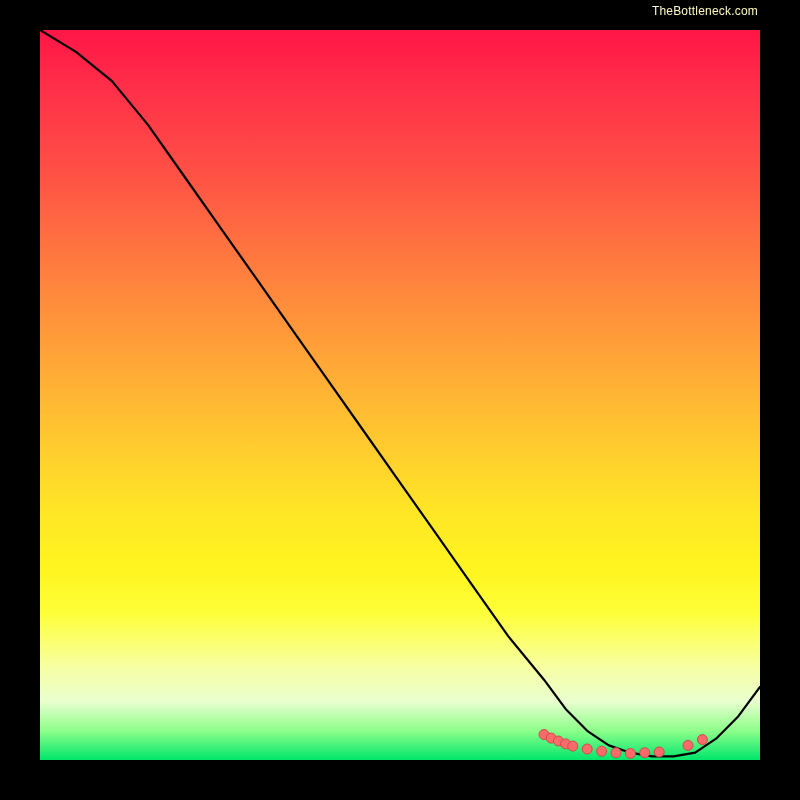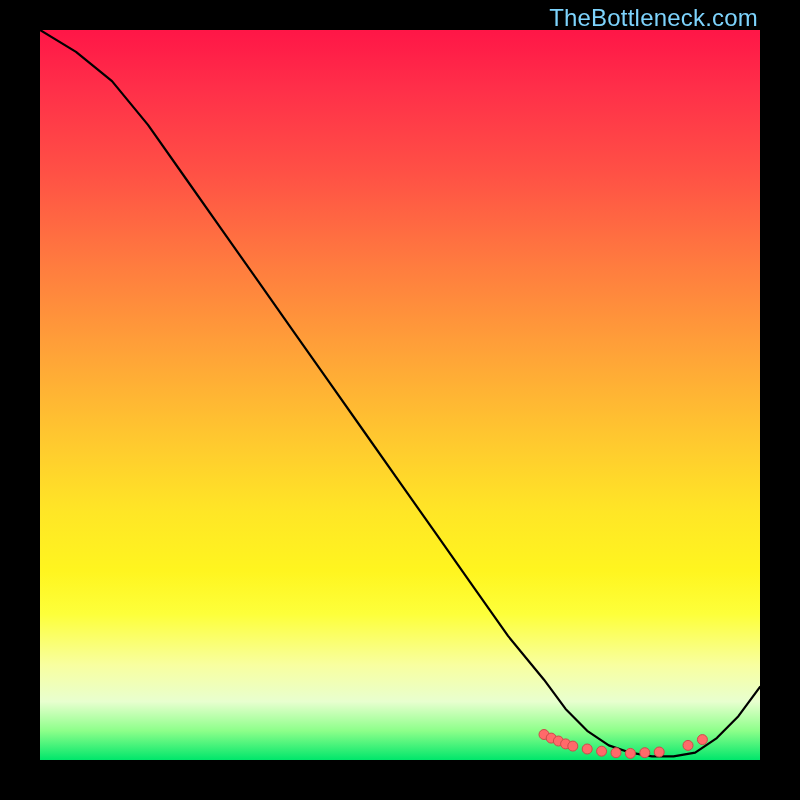--- a/index.html
+++ b/index.html
@@ -46,22 +46,22 @@
     left: 0;
     top: 0;
     width: 720px;
     height: 730px;
     pointer-events: none;
   }
   .watermark {
     position: absolute;
     top: 4px;
     right: 42px;
-    color: #7dd3fc;
-    font-size: 24px;
+    color: #fef9c3;
+    font-size: 12px;
     font-weight: 500;
     letter-spacing: 0.2px;
   }
 </style>
 </head>
 <body>
 
 <div class="frame">
   <div class="watermark">TheBottleneck.com</div>
 

